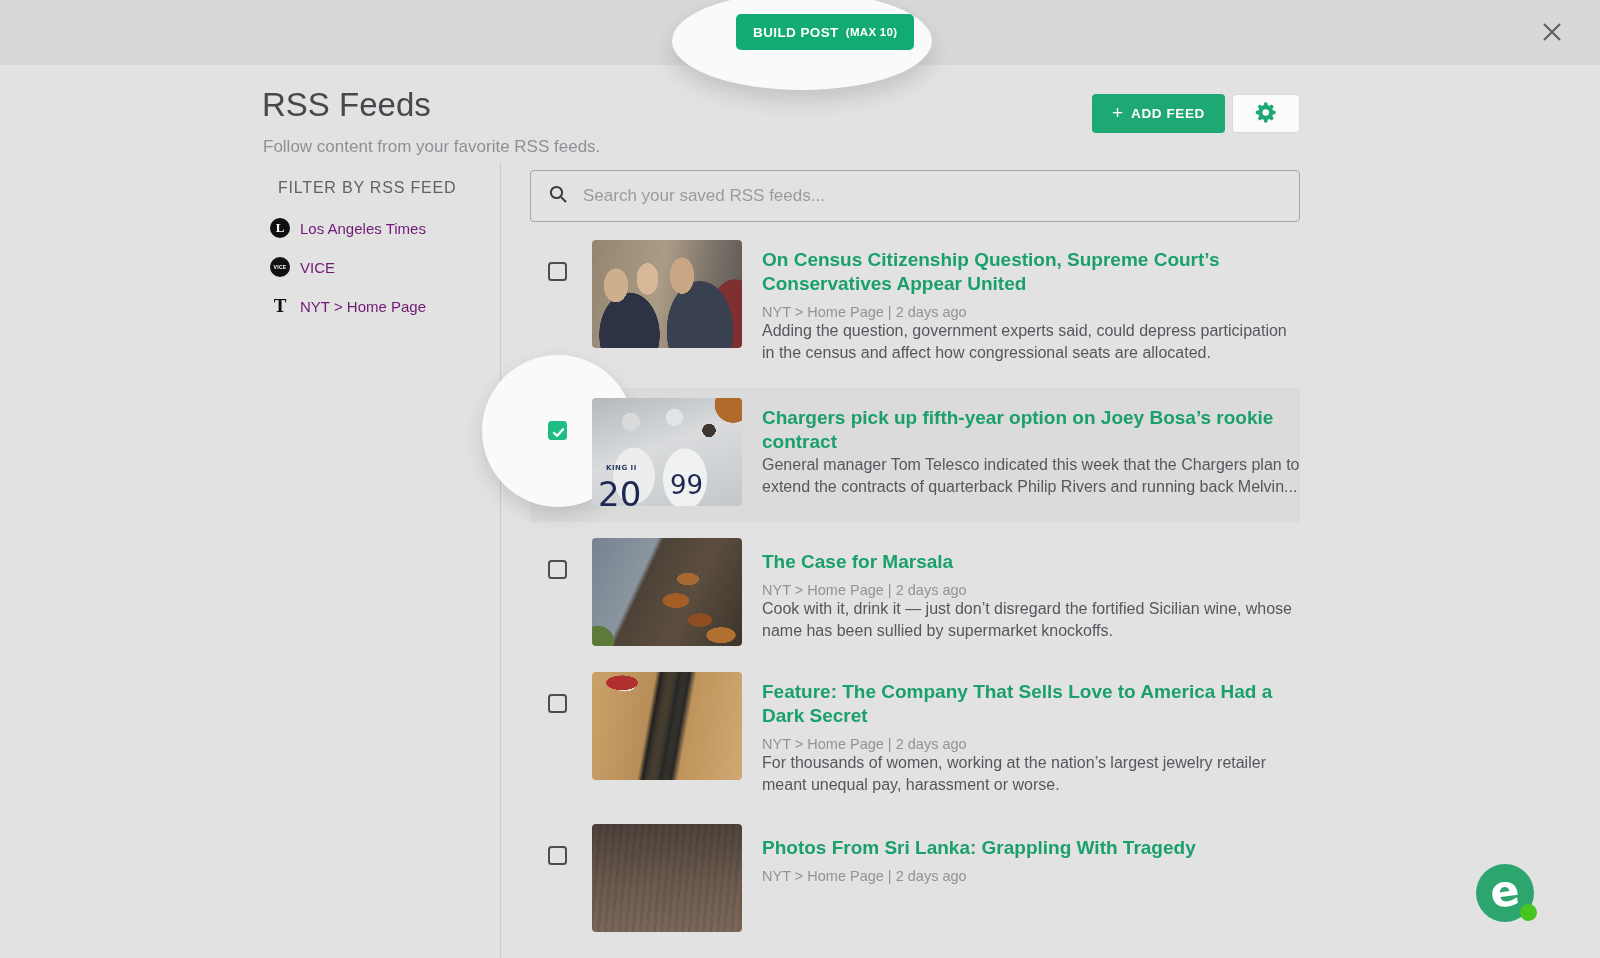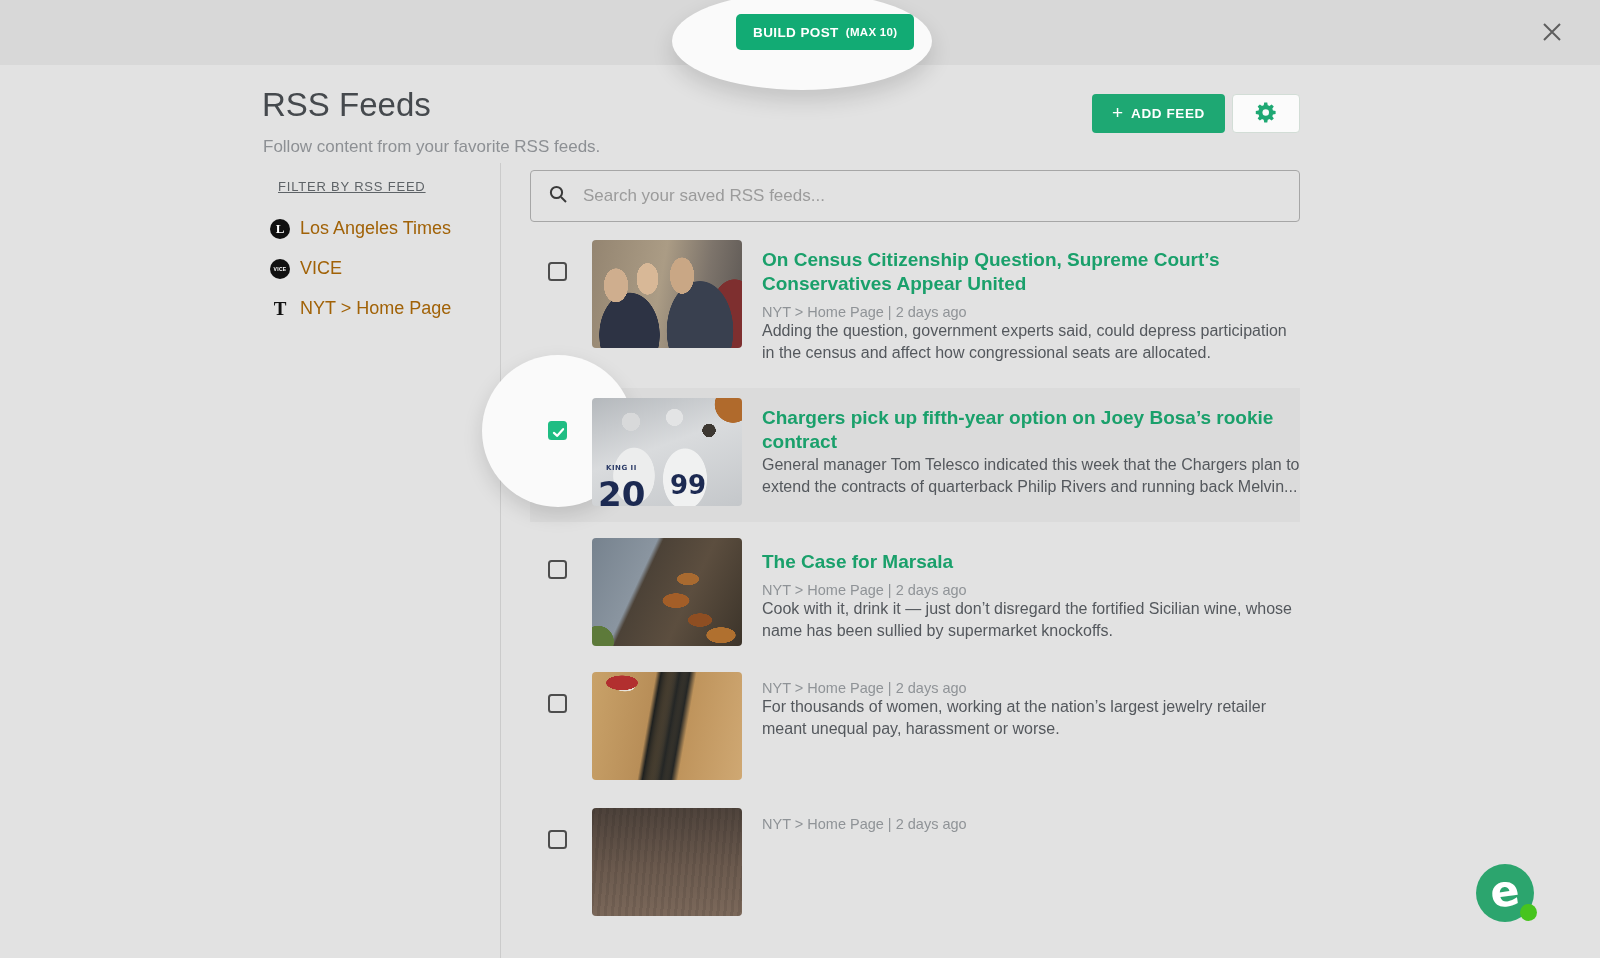--- a/index.html
+++ b/index.html
@@ -32,28 +32,28 @@
     position:absolute;left:1092px;top:94px;height:39px;background:#1ea873;border:none;border-radius:4px;
     color:#fff;padding:0 20px;display:flex;align-items:center;gap:8px;cursor:pointer;font-family:inherit;
   }
   .add-feed-btn .plus{font-size:19px;font-weight:400;line-height:1;margin-top:-2px;}
   .add-feed-btn .af-label{font-size:13.5px;font-weight:700;letter-spacing:.6px;}
   .gear-btn{
     position:absolute;left:1232px;top:94px;width:68px;height:39px;background:#fbfbfb;
     border:1px solid #d2ddd6;border-radius:4px;display:flex;align-items:center;justify-content:center;cursor:pointer;
   }
   
-  .filter-title{position:absolute;left:278px;top:179px;font-size:13px;color:#5e6367;letter-spacing:.8px;text-decoration:underline;}
+  .filter-title{position:absolute;left:278px;top:179px;font-size:16px;color:#5e6367;letter-spacing:.8px;}
   .feed-list{position:absolute;left:270px;top:218px;width:220px;}
   .feed-item{display:flex;align-items:center;gap:10px;margin-bottom:19px;cursor:pointer;}
   .feed-ico{width:20px;height:20px;border-radius:50%;background:#101010;color:#fff;display:flex;align-items:center;justify-content:center;flex:0 0 20px;}
   .feed-ico.lat{font-family:"Liberation Serif",serif;font-weight:700;font-size:13px;}
   .feed-ico.vice{font-size:5px;font-weight:700;letter-spacing:.3px;}
   .feed-ico.nyt{background:transparent;color:#111;font-family:"Liberation Serif",serif;font-weight:700;font-size:19px;}
-  .feed-label{font-size:18px;color:#a16207;}
+  .feed-label{font-size:15px;color:#701a75;}
   .v-divider{position:absolute;left:500px;top:163px;width:1px;height:795px;background:#cbcbcb;}
   
   .list-col{position:absolute;left:530px;top:170px;width:770px;}
   .search-box{
     height:52px;border:1px solid #a6a6a6;border-radius:4px;display:flex;align-items:center;
     padding:16px 18px;gap:13px;margin-bottom:18px;background:transparent;box-sizing:border-box;
   }
   .search-input{
     border:none;background:transparent;outline:none;font-size:17px;color:#3c3c3c;flex:1;
     font-family:inherit;
@@ -94,21 +94,21 @@
     radial-gradient(ellipse 40px 60px at 95% 70%, #7e2f2f 0 60%, transparent 61%),
     linear-gradient(100deg,#948571 0%,#ab9c85 45%,#7d746b 72%,#5a5552 100%);}
   .t2{background:
     radial-gradient(circle 30px at 94% 6%, #b06a2c 0 60%, transparent 62%),
     radial-gradient(circle 15px at 26% 22%, #d8d9da 0 60%, transparent 62%),
     radial-gradient(circle 14px at 55% 18%, #e3e4e5 0 60%, transparent 62%),
     radial-gradient(ellipse 34px 46px at 28% 72%, #eceded 0 60%, transparent 62%),
     radial-gradient(ellipse 36px 50px at 62% 75%, #f0f1f1 0 60%, transparent 62%),
     radial-gradient(circle 11px at 78% 30%, #3d3832 0 60%, transparent 62%),
     linear-gradient(160deg,#b4b8bc 0%,#d9dbdd 45%,#c4c7ca 100%);}
-  .t2 .jersey-num{position:absolute;font-weight:700;color:#1c2a52;font-family:"DejaVu Sans",sans-serif;}
+  .t2 .jersey-num{position:absolute;font-weight:400;color:#1c2a52;font-family:"DejaVu Sans",sans-serif;}
   .t2 .num-left{left:6px;bottom:-8px;font-size:34px;}
   .t2 .num-right{left:78px;bottom:6px;font-size:26px;text-align:right;}
   .t2 .name-left{left:14px;bottom:34px;font-size:7px;color:#casadd;color:#2a3a66;font-weight:700;letter-spacing:.5px;margin-top:12px;}
   .t3{background:
     radial-gradient(circle 26px at 4% 96%, #5d7a3a 0 60%, transparent 62%),
     radial-gradient(ellipse 22px 12px at 56% 58%, #a35e28 0 60%, transparent 62%),
     radial-gradient(ellipse 20px 11px at 72% 76%, #8e4e22 0 60%, transparent 62%),
     radial-gradient(ellipse 18px 10px at 64% 38%, #a86a30 0 60%, transparent 62%),
     radial-gradient(ellipse 24px 13px at 86% 90%, #b0702f 0 60%, transparent 62%),
     linear-gradient(115deg,#76828e 0%,#8a95a0 33%,#4c4237 36%,#5c4e3f 62%,#3c342a 100%);}
@@ -231,31 +231,33 @@
       <div class="a-desc">Cook with it, drink it — just don’t disregard the fortified Sicilian wine, whose name has been sullied by supermarket knockoffs.</div>
     </div>
   </div>
 
   <div class="row r4">
     <div class="cb-wrap">
       <span class="checkbox"></span>
     </div>
     <div class="thumb t4"></div>
     <div class="content">
+      <a class="a-title">Feature: The Company That Sells Love to America Had a Dark Secret</a>
       <div class="a-meta">NYT &gt; Home Page | 2 days ago</div>
       <div class="a-desc">For thousands of women, working at the nation’s largest jewelry retailer meant unequal pay, harassment or worse.</div>
     </div>
   </div>
 
   <div class="row r5">
     <div class="cb-wrap">
       <span class="checkbox"></span>
     </div>
     <div class="thumb t5"></div>
     <div class="content">
+      <a class="a-title">Photos From Sri Lanka: Grappling With Tragedy</a>
       <div class="a-meta">NYT &gt; Home Page | 2 days ago</div>
     </div>
   </div>
 
 </div>
 
 <div class="edgar-widget">
   <div class="edgar-circle">
     <span class="edgar-e">e</span>
   </div>

